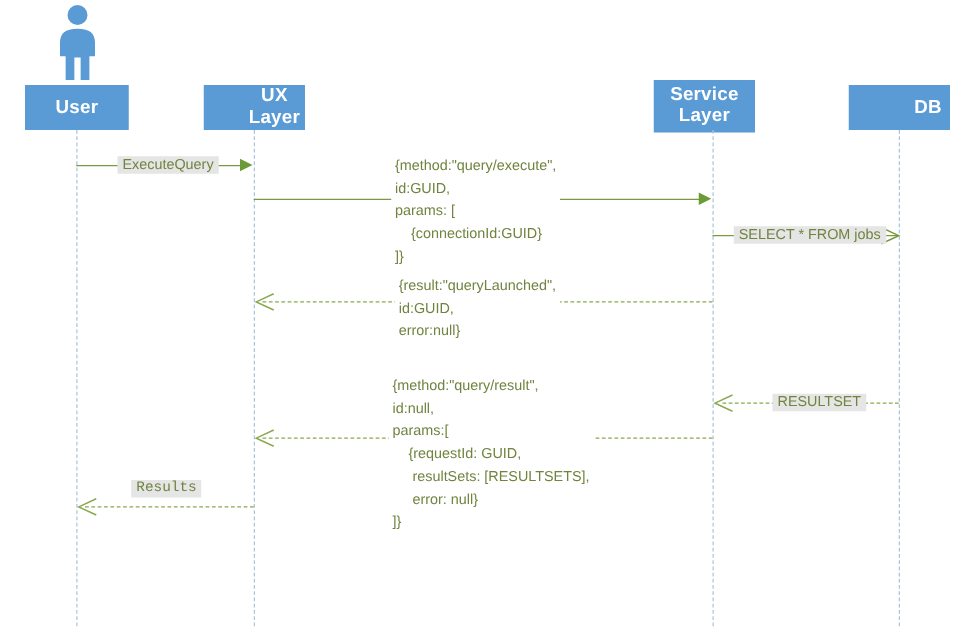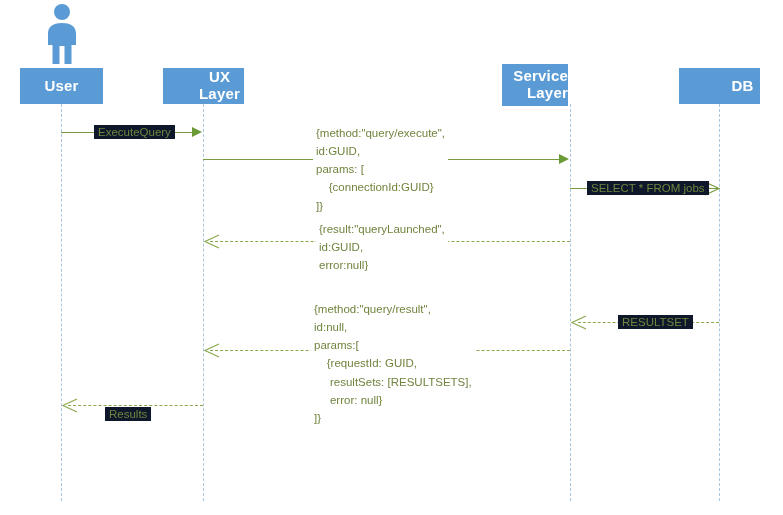--- a/index.html
+++ b/index.html
@@ -75,21 +75,21 @@
   .arrow-open {
     position: absolute;
   }
 
   
   .msg-label {
     position: absolute;
     color: #70843F;
     font-size: 11.5px;
     white-space: nowrap;
-    background: #0f172a;
+    background: #e5e5e5;
     padding: 0 4px;
     line-height: 1.25;
   }
   .msg-block {
     position: absolute;
     color: #70843F;
     font-size: 11.5px;
     white-space: pre;
     line-height: 1.58;
     background: #ffffff;
@@ -120,21 +120,21 @@
   </div>
 
   <div class="lifeline-box" style="left:20px; top:68px; width:83px; height:36px;">
     <span>User</span>
   </div>
 
   <div class="lifeline-box" style="left:163px; top:68px; width:81px; height:36px;padding-left:32px;">
     <span>UX Layer</span>
   </div>
 
-  <div class="lifeline-box" style="left:502px; top:64px; width:66px; height:42px;text-align:right;">
+  <div class="lifeline-box" style="left:523px; top:64px; width:81px; height:42px;">
     <span>Service Layer</span>
   </div>
 
   <div class="lifeline-box" style="left:679px; top:68px; width:81px; height:36px;padding-left:46px;">
     <span>DB</span>
   </div>
 
   <div class="lifeline" style="left:61px;"></div>
   <div class="lifeline" style="left:203px;"></div>
   <div class="lifeline" style="left:570px;"></div>
@@ -191,16 +191,16 @@
      resultSets: [RESULTSETS],
      error: null}
 ]}</div>
 
   <div class="msg-line dashed" style="left:68px; top:405px; width:135px;"></div>
   <div class="arrow-open" style="left:61px; top:398px;">
     <svg width="17" height="15" viewBox="0 0 17 15" xmlns="http://www.w3.org/2000/svg">
       <path d="M16 1 L2 7.5 L16 14" fill="none" stroke="#8AA84F" stroke-width="1.2"></path>
     </svg>
   </div>
-  <div class="msg-label" style="left:105px; top:407px;">Results</div>
+  <div class="msg-label" style="left:105px; top:384px;font-family:Liberation Mono, monospace;">Results</div>
 
 
 </div>
 
 </body></html>

